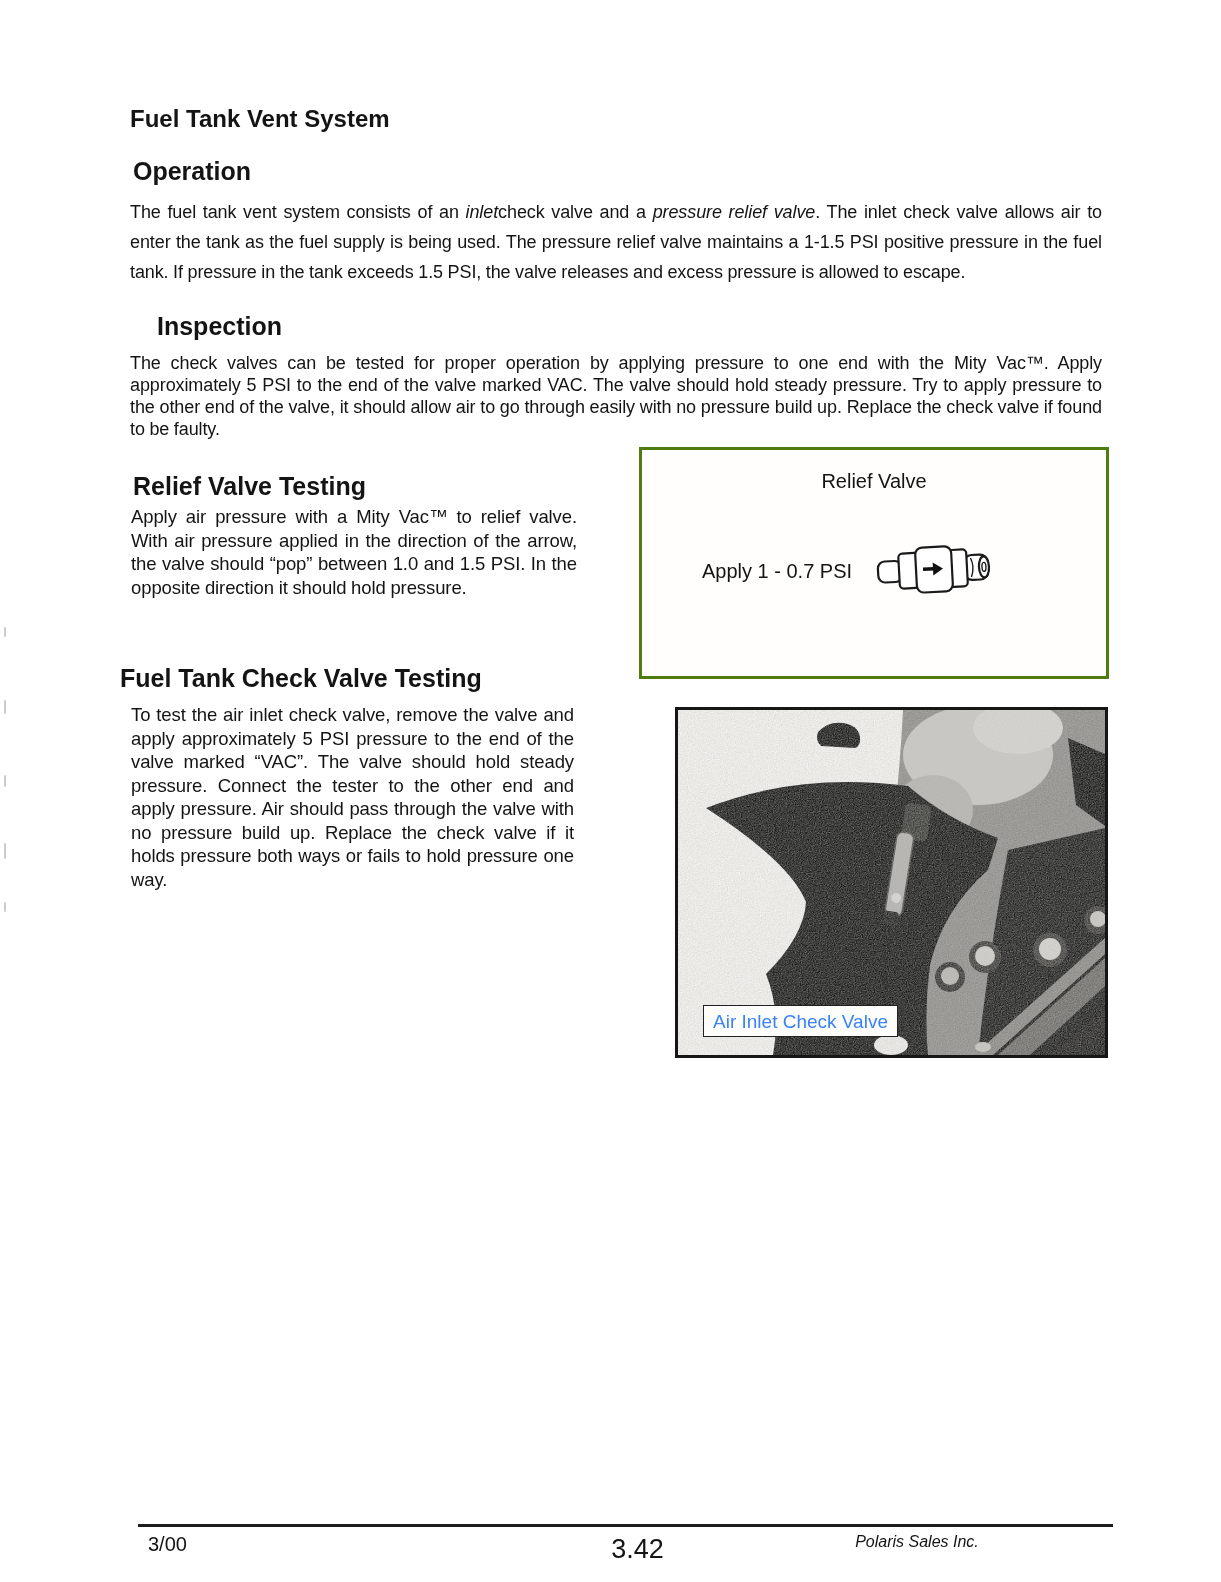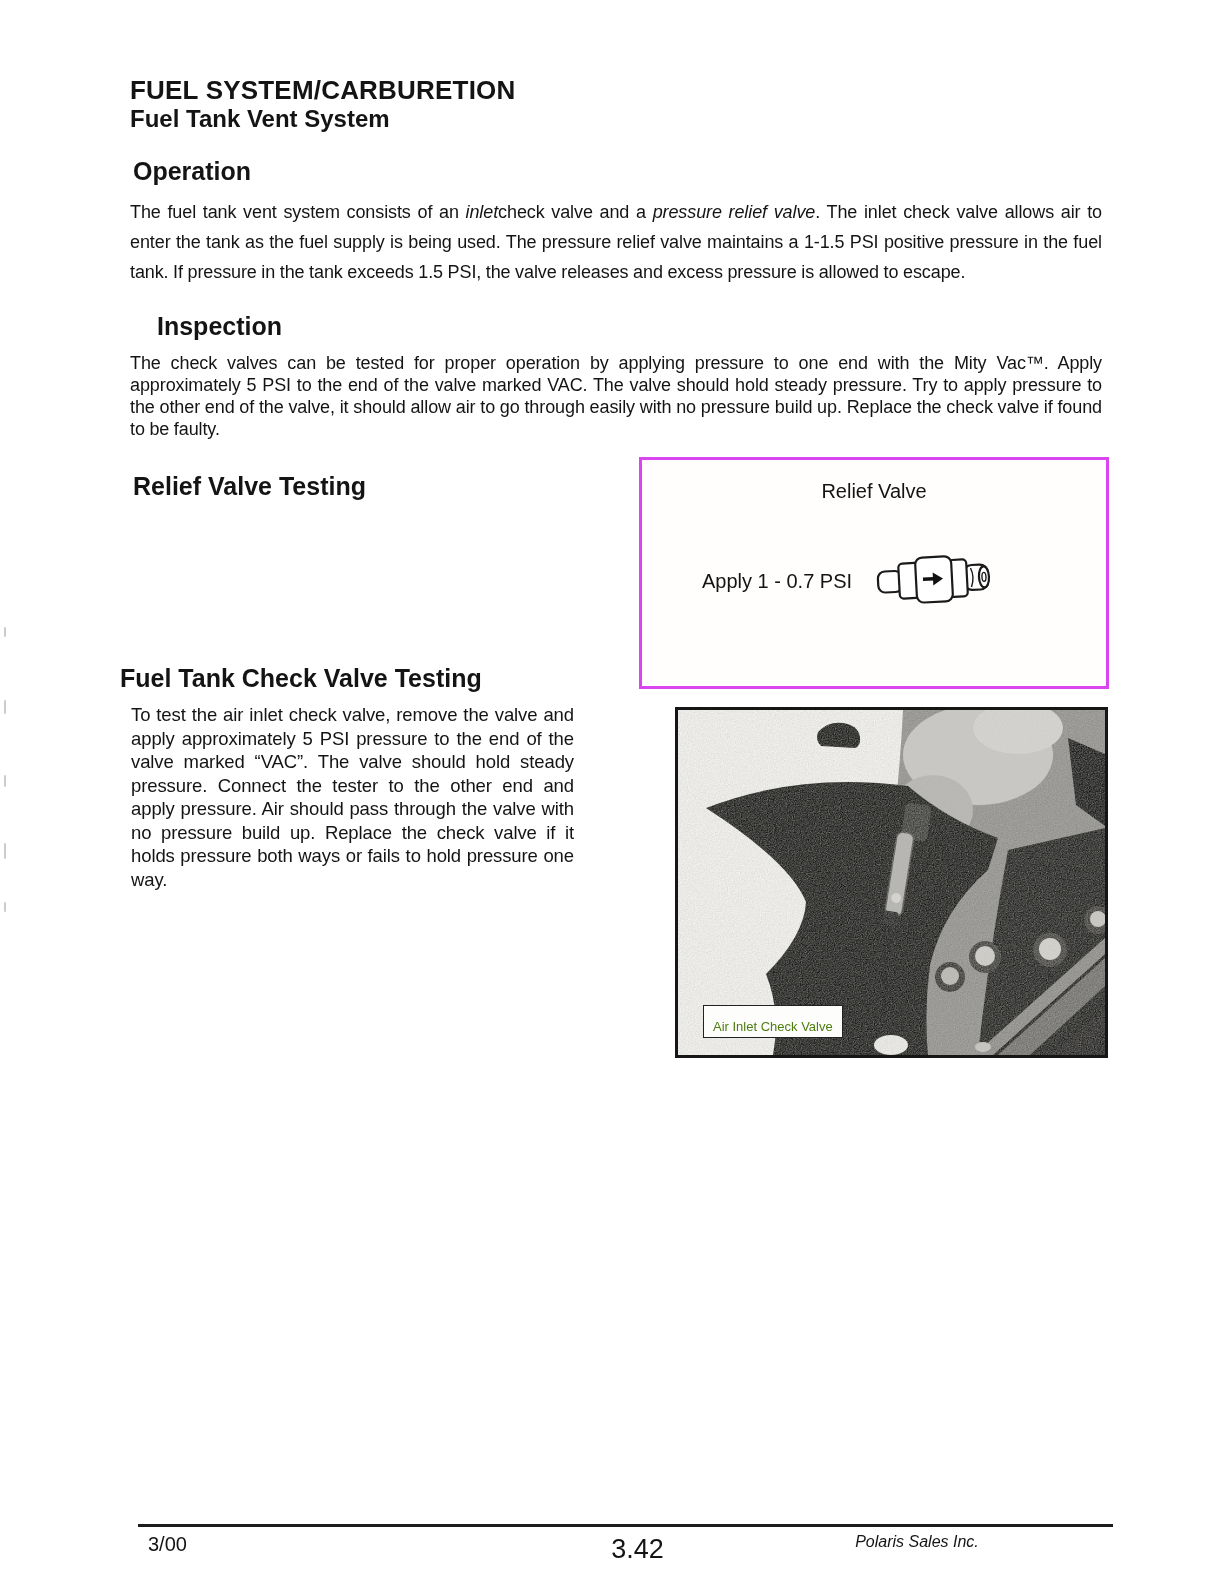--- a/index.html
+++ b/index.html
@@ -18,59 +18,59 @@
   #h-ftc  { left:120px; top:666px; }
 
   .para { text-align:justify; letter-spacing:-0.1px; hyphens:manual; word-spacing:-0.3px; }
   #p-op   { left:130px; top:197px; width:972px; font-size:18px;   line-height:30px; }
   #p-insp { left:130px; top:352px; width:972px; font-size:18px;   line-height:22px; }
   #p-rvt  { left:131px; top:505px; width:446px; font-size:18.5px; line-height:23.5px; }
   #p-ftc  { left:131px; top:703px; width:443px; font-size:18.5px; line-height:23.5px; }
   .it  { font-style:italic; }
 
   
-  .relief-fig { left:639px; top:457px; width:464px; height:226px;
-                border:3px solid #d946ef; background:#fffefd; }
+  .relief-fig { left:639px; top:447px; width:464px; height:226px;
+                border:3px solid #4d7c0f; background:#fffefd; }
   .relief-title { position:absolute; left:0; right:0; top:20px; text-align:center;
                   font-size:20px; color:#141414; }
   .relief-label { position:absolute; left:60px; top:110px; font-size:20px; }
   .valve-art    { position:absolute; left:230px; top:90px; }
 
   
   .photo-fig { left:675px; top:707px; width:427px; height:345px;
                border:3px solid #161616; background:#efeeeb; }
   .photo-fig svg { display:block; width:427px; height:345px; }
   .photo-caption { position:absolute; left:25px; top:295px; background:#fdfdfc;
-                   border:1px solid #222; padding:13px 9px 3px 9px; font-size:13px;
-                   white-space:nowrap; color:#4d7c0f; }
+                   border:1px solid #222; padding:5px 9px 3px 9px; font-size:19px;
+                   white-space:nowrap; color:#3b82f6; }
 
   
   .footer-rule { left:138px; top:1524px; width:975px; height:3px; background:#1c1c1c; }
   .f-date { left:148px; top:1533px; font-size:20px; }
   .f-page { left:570px; top:1534px; width:135px; text-align:center; font-size:27px; }
   .f-pub  { left:817px; top:1533px; width:200px; text-align:center; font-size:16px; font-style:italic; }
 
   
   .art { position:absolute; background:#cccccc; width:2px; border-radius:1px; }
 </style>
 </head>
 <body>
 
 <div class="page">
 
-  <div class="abs h1">FUEL SYSTEM/CARBURETION</div>
   <div class="abs h2">Fuel Tank Vent System</div>
 
   <div class="abs h3" id="h-op">Operation</div>
   <div class="abs para" id="p-op"><span>The fuel tank vent system consists of an </span><span class="it">inlet</span><span>check valve and a </span><span class="it">pressure relief valve</span><span>.  The inlet check valve allows air to enter the tank as the fuel supply is being used.  The pressure relief valve maintains a 1-1.5 PSI positive pressure in the fuel tank.  If pressure in the tank exceeds 1.5 PSI, the valve releases and excess pressure is allowed to escape.</span></div>
 
   <div class="abs h3" id="h-insp">Inspection</div>
   <div class="abs para" id="p-insp"><span>The check valves can be tested for proper operation by applying pressure to one end with the Mity Vac™.  Apply approximately 5 PSI to the end of the valve marked VAC.  The valve should hold steady pressure.  Try to apply pressure to the other end of the valve, it should allow air to go through easily with no pressure build up.  Replace the check valve if found to be faulty.</span></div>
 
   <div class="abs h3" id="h-rvt">Relief Valve Testing</div>
+  <div class="abs para" id="p-rvt"><span>Apply air pressure with a Mity Vac™ to relief valve.  With air pressure applied in the direction of the ar­row, the valve should “pop” between 1.0 and 1.5 PSI.  In the opposite direction it should hold pres­sure.</span></div>
 
   <div class="abs h3" id="h-ftc">Fuel Tank Check Valve Testing</div>
   <div class="abs para" id="p-ftc"><span>To test the air inlet check valve, remove the valve and apply approximately 5 PSI pressure to the end of the valve marked “VAC”.  The valve should hold steady pressure.  Connect the tester to the other end and apply pressure.  Air should pass through the valve with no pressure build up.  Replace the check valve if it holds pressure both ways or fails to hold pressure one way.</span></div>
 
   <div class="abs relief-fig">
     <div class="relief-title">Relief Valve</div>
     <div class="relief-label">Apply 1 - 0.7 PSI</div>
     <svg class="valve-art" width="122" height="58" viewBox="0 0 122 58">
       <g transform="rotate(-3 61 29)" stroke="#1a1a1a" stroke-width="2.2" fill="#ffffff">
         <rect x="6" y="19" width="24" height="21" rx="7"></rect>

